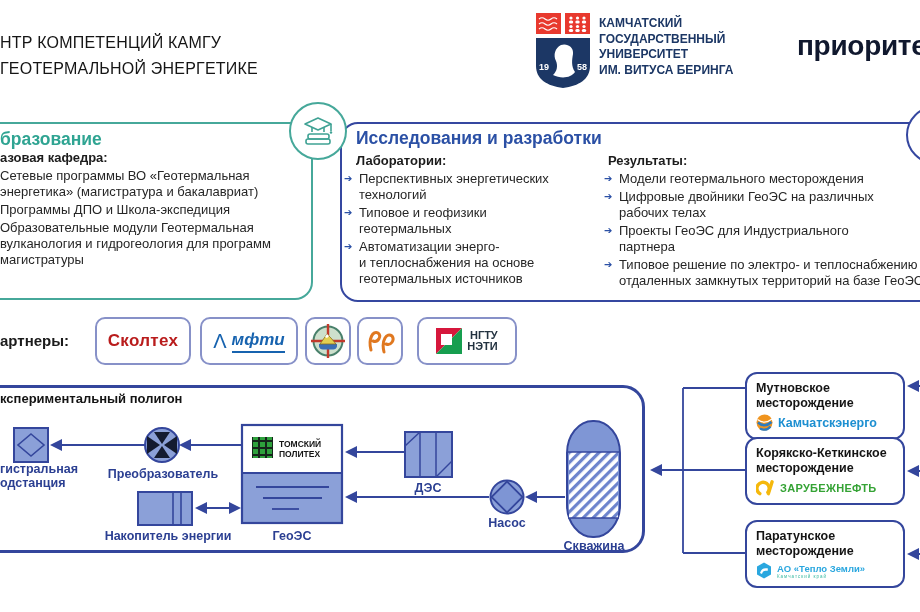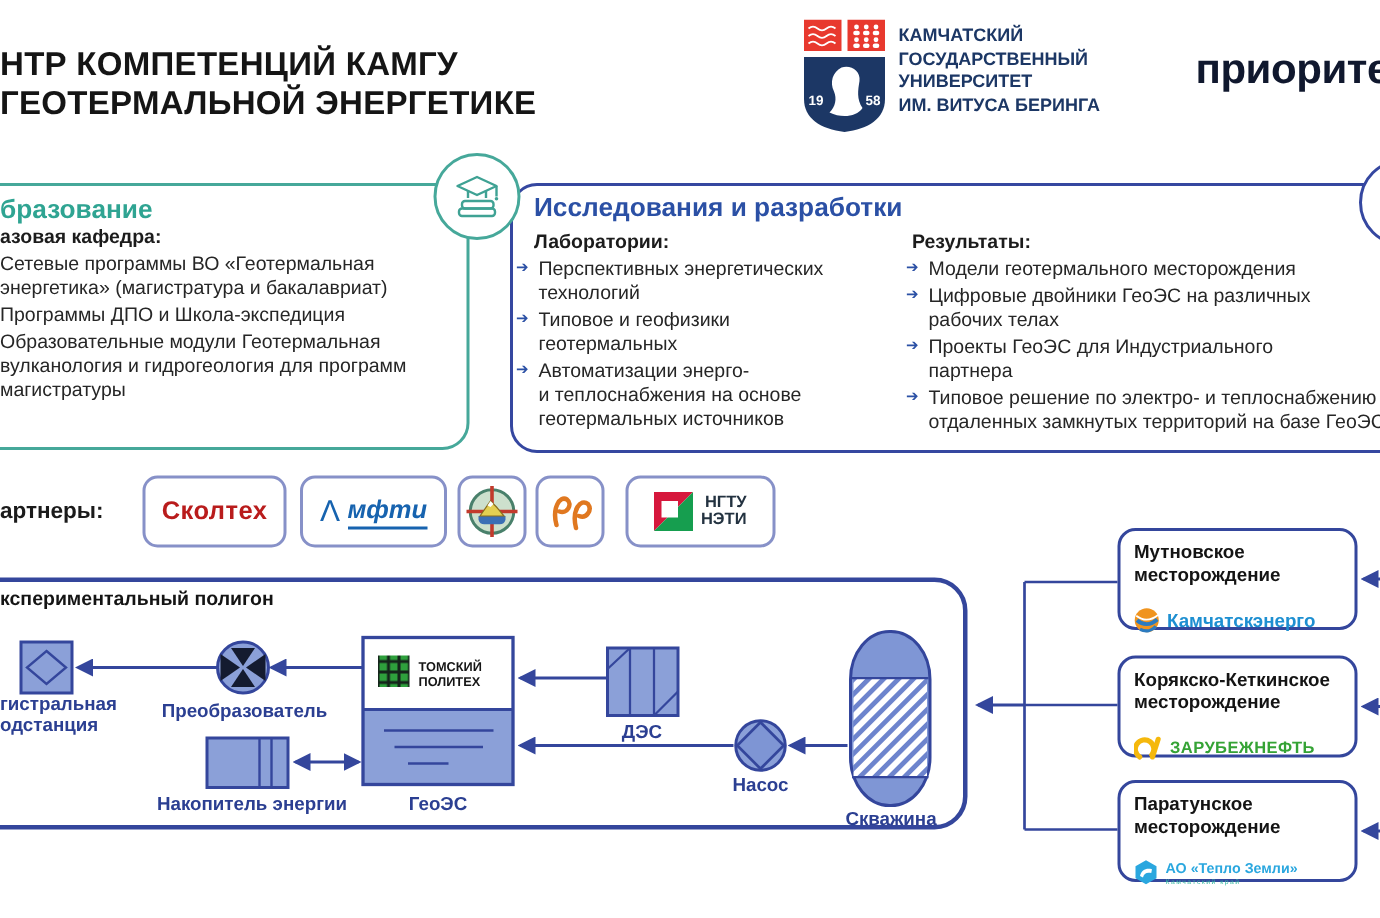--- a/index.html
+++ b/index.html
@@ -8,35 +8,35 @@
   .abs{position:absolute}
   .pre{white-space:pre-line}
   .box{position:absolute;background:#fff;box-sizing:border-box}
   .edu-box{border:2px solid #46a89a;border-radius:18px}
   .res-box{border:2.5px solid #3547a0;border-radius:18px}
   .pol-box{border:3px solid #34469c;border-radius:22px}
   .pbox{border:2px solid #8791c8;border-radius:10px;display:flex;align-items:center;justify-content:center;gap:5px}
   .fbox{border:2.5px solid #34469c;border-radius:12px;padding:7px 9px 4px}
   .icon-circle{position:absolute;width:54px;height:54px;border-radius:50%;background:#fff;
                display:flex;align-items:center;justify-content:center;z-index:3}
-  .t-title{font-weight:bold;font-size:22px;line-height:26px;color:#151515;letter-spacing:.2px}
+  .t-title{font-weight:normal;font-size:16px;line-height:26px;color:#151515;letter-spacing:.2px}
   .h-edu{font-weight:bold;font-size:17.5px;color:#2fa492}
   .h-res{font-weight:bold;font-size:17.5px;color:#2b50a5}
   .h-pol{font-weight:bold;font-size:13px;color:#141414}
   .sub{font-weight:bold;font-size:13px;color:#1c1c1c}
   .list{font-size:13px;line-height:16px;color:#262626}
   .eitem{margin-bottom:2px}
   .ritem{display:flex;margin-bottom:2px}
   .rb{color:#2b50a5;font-size:10px;width:15px;flex:none;line-height:16px}
   .plabel{position:absolute;z-index:3;font-weight:bold;font-size:12.5px;line-height:14px;color:#2b3f92;text-align:center}
   .uni-name{font-weight:bold;font-size:12px;line-height:15.5px;color:#1c3765}
   .priority{font-weight:bold;font-size:28px;color:#10182e;letter-spacing:-.3px}
   .plabel-left{text-align:left}
   .ftitle{font-weight:bold;font-size:12.5px;line-height:15px;color:#141414}
-  .frow{display:flex;align-items:center;gap:5px;margin-top:14px}
+  .frow{display:flex;align-items:center;gap:5px;margin-top:3px}
   .skol{font-weight:bold;font-size:17px;color:#b91c1c;letter-spacing:.3px}
   .mipt-glyph{color:#1763af;font-size:20px;line-height:20px}
   .mipt-word{color:#1763af;font-weight:bold;font-style:italic;font-size:17px;border-bottom:2.5px solid #1763af;padding-bottom:1px}
   .nstu-text{font-weight:bold;font-size:11px;line-height:11.5px;color:#233240;text-align:right}
   .tpu-text{position:absolute;z-index:3;font-weight:bold;font-size:8.5px;line-height:10px;color:#151515;text-align:left}
   svg.diagram{position:absolute;left:0;top:0;z-index:2;pointer-events:none}
   .z3{z-index:3}
 </style>
 </head>
 <body>
@@ -289,21 +289,21 @@
 одстанция</div>
 <div class="plabel" style="left:106px;top:467px;width:114px">Преобразователь</div>
 <div class="plabel" style="left:98px;top:529px;width:140px">Накопитель энергии</div>
 <div class="plabel" style="left:250px;top:529px;width:84px">ГеоЭС</div>
 <div class="tpu-text pre" style="left:279px;top:439px;width:60px">ТОМСКИЙ
 ПОЛИТЕХ</div>
 <div class="plabel" style="left:402px;top:481px;width:52px">ДЭС</div>
 <div class="plabel" style="left:478px;top:516px;width:58px">Насос</div>
 <div class="plabel" style="left:558px;top:539px;width:72px">Скважина</div>
 
-<div class="box fbox z3" style="left:745px;top:352px;width:160px;height:68px">
+<div class="box fbox z3" style="left:745px;top:372px;width:160px;height:68px">
   <div class="ftitle pre">Мутновское
 месторождение</div>
   <div class="frow">
     <svg width="17" height="17" viewBox="0 0 17 17">
       <circle cx="8.5" cy="8.5" r="8" fill="#f0941e"></circle>
       <path d="M1.5 5.5 C6 9 11 9 16 5" stroke="#fff" stroke-width="1.2" fill="none"></path>
       <path d="M2 8.5 C6 12 11 12 15.5 8" stroke="#2b7bc0" stroke-width="2.6" fill="none"></path>
       <path d="M4 14.5 C8 16.5 12 15.5 14.5 12.5" stroke="#2b7bc0" stroke-width="2.2" fill="none"></path>
     </svg>
     <span style="color:#1d8fd1;font-weight:bold;font-size:12.5px">Камчатскэнерго</span>

